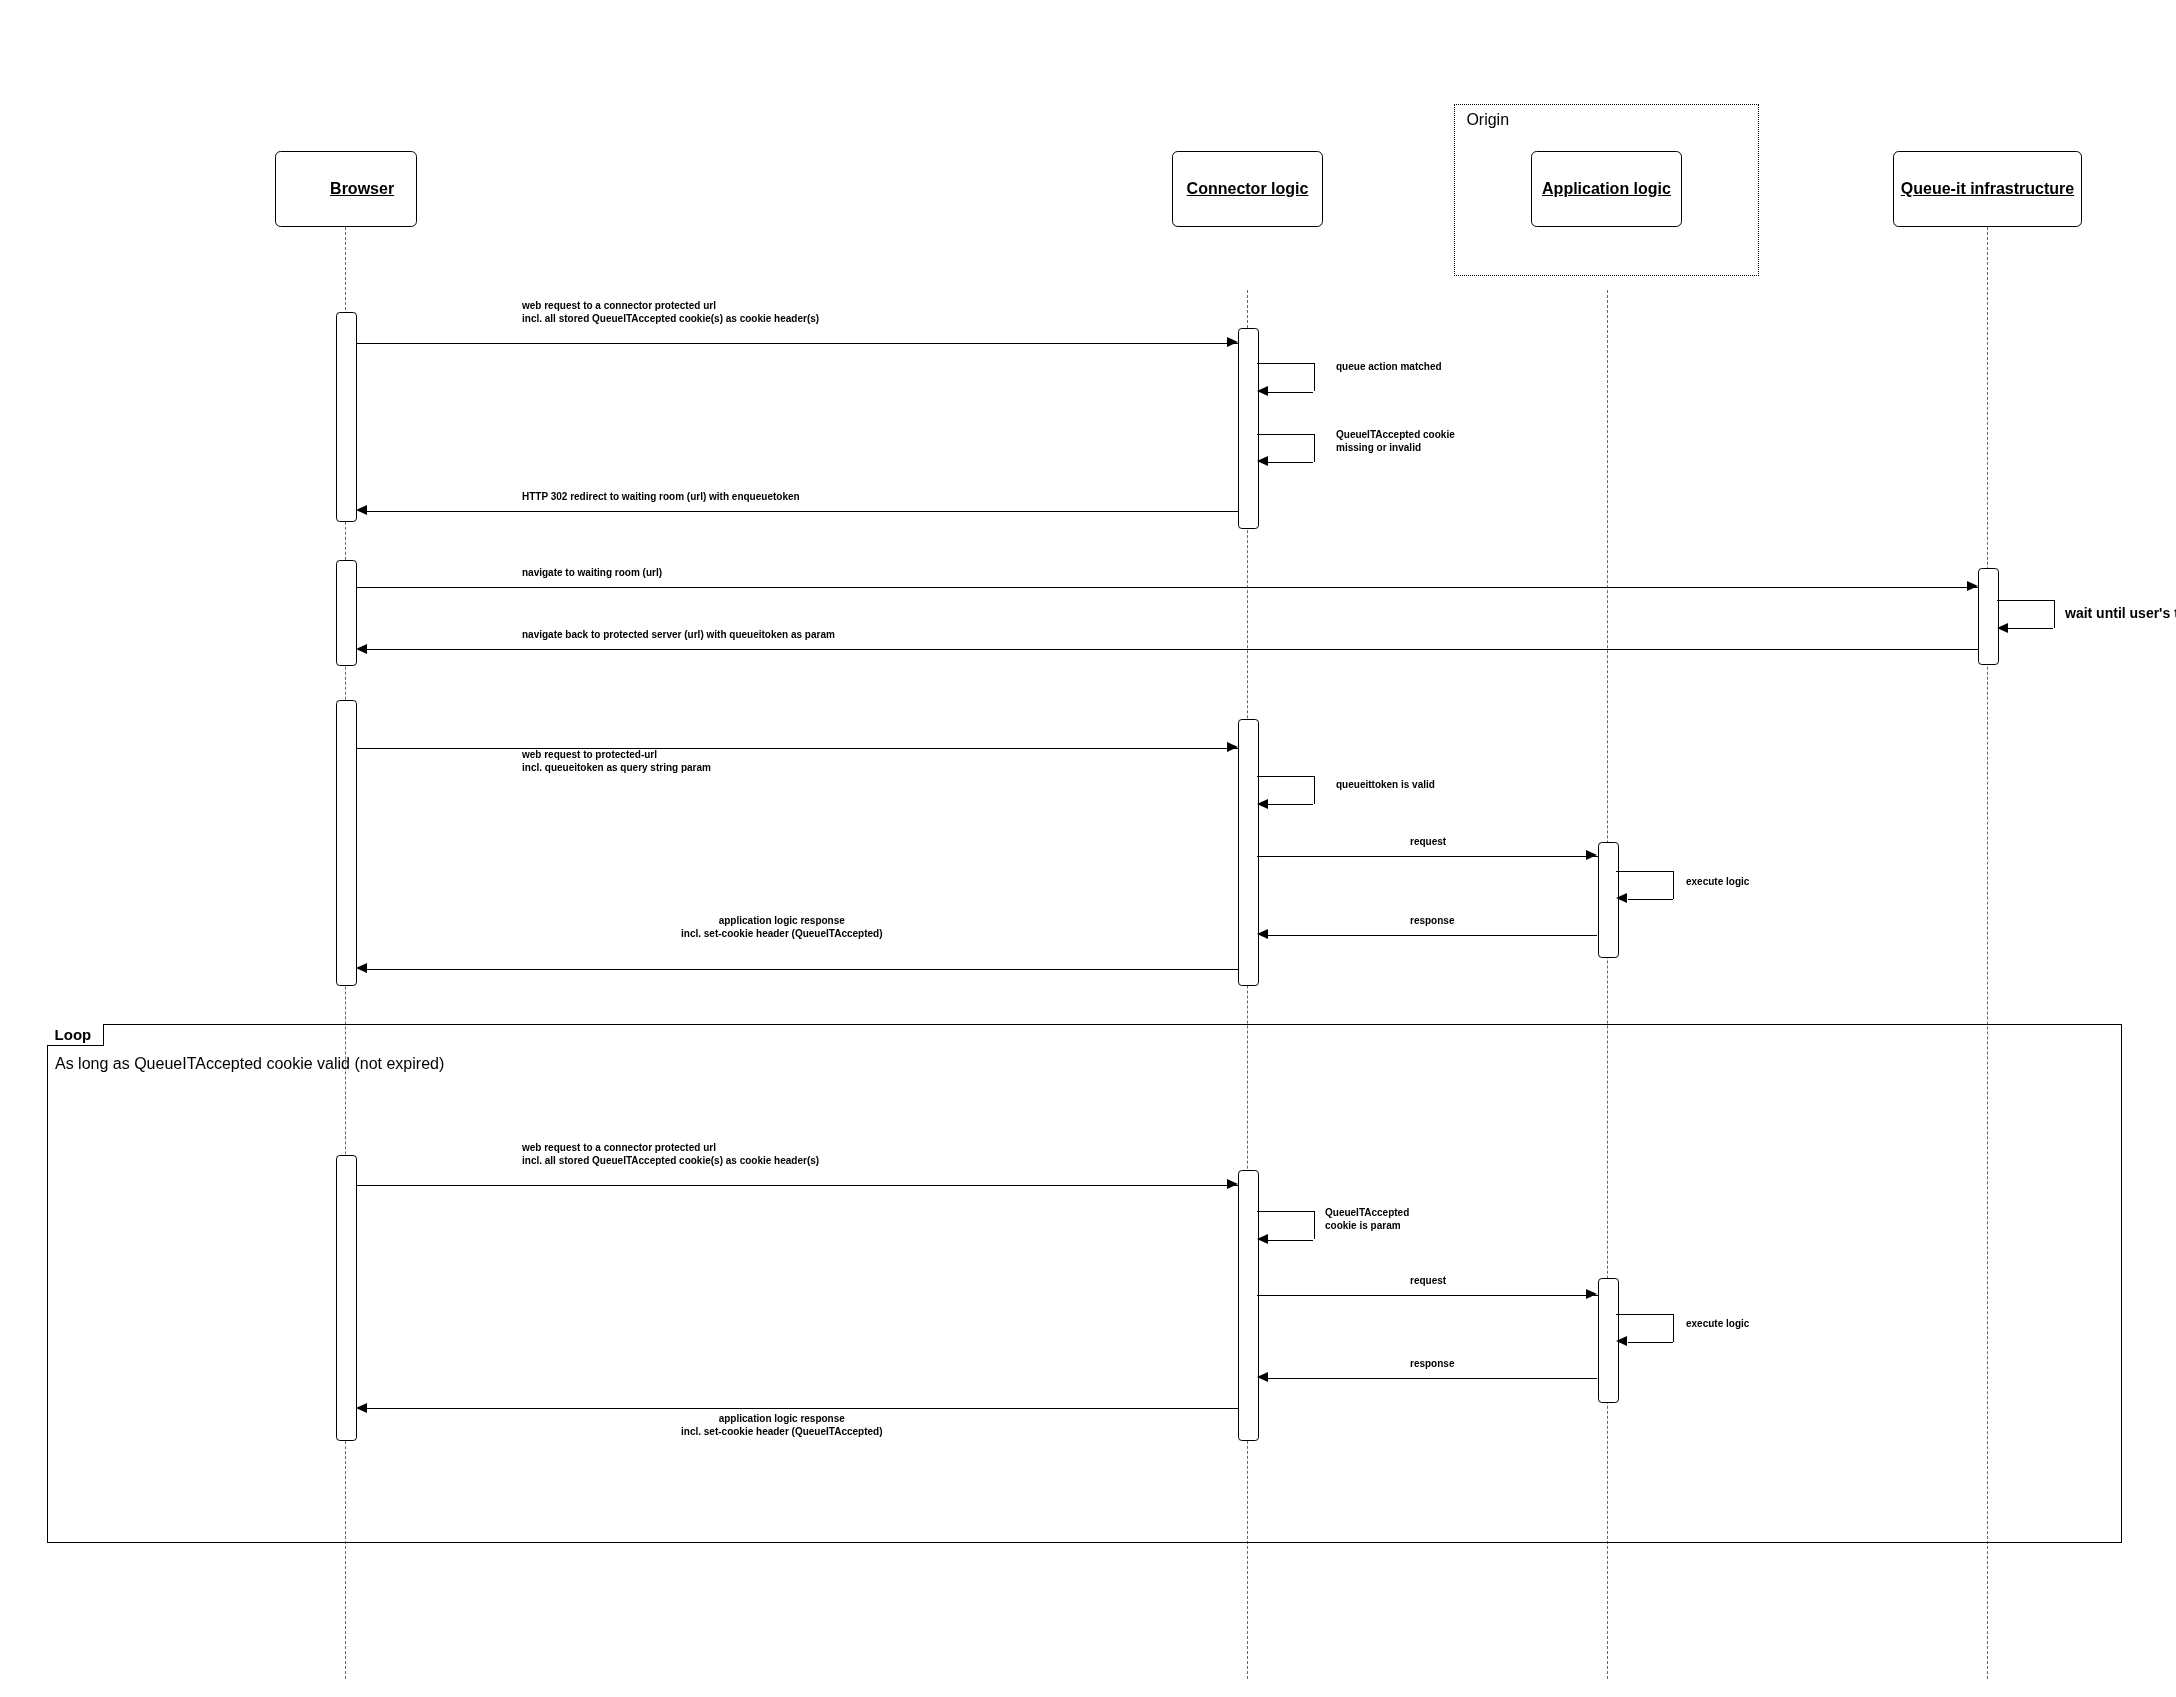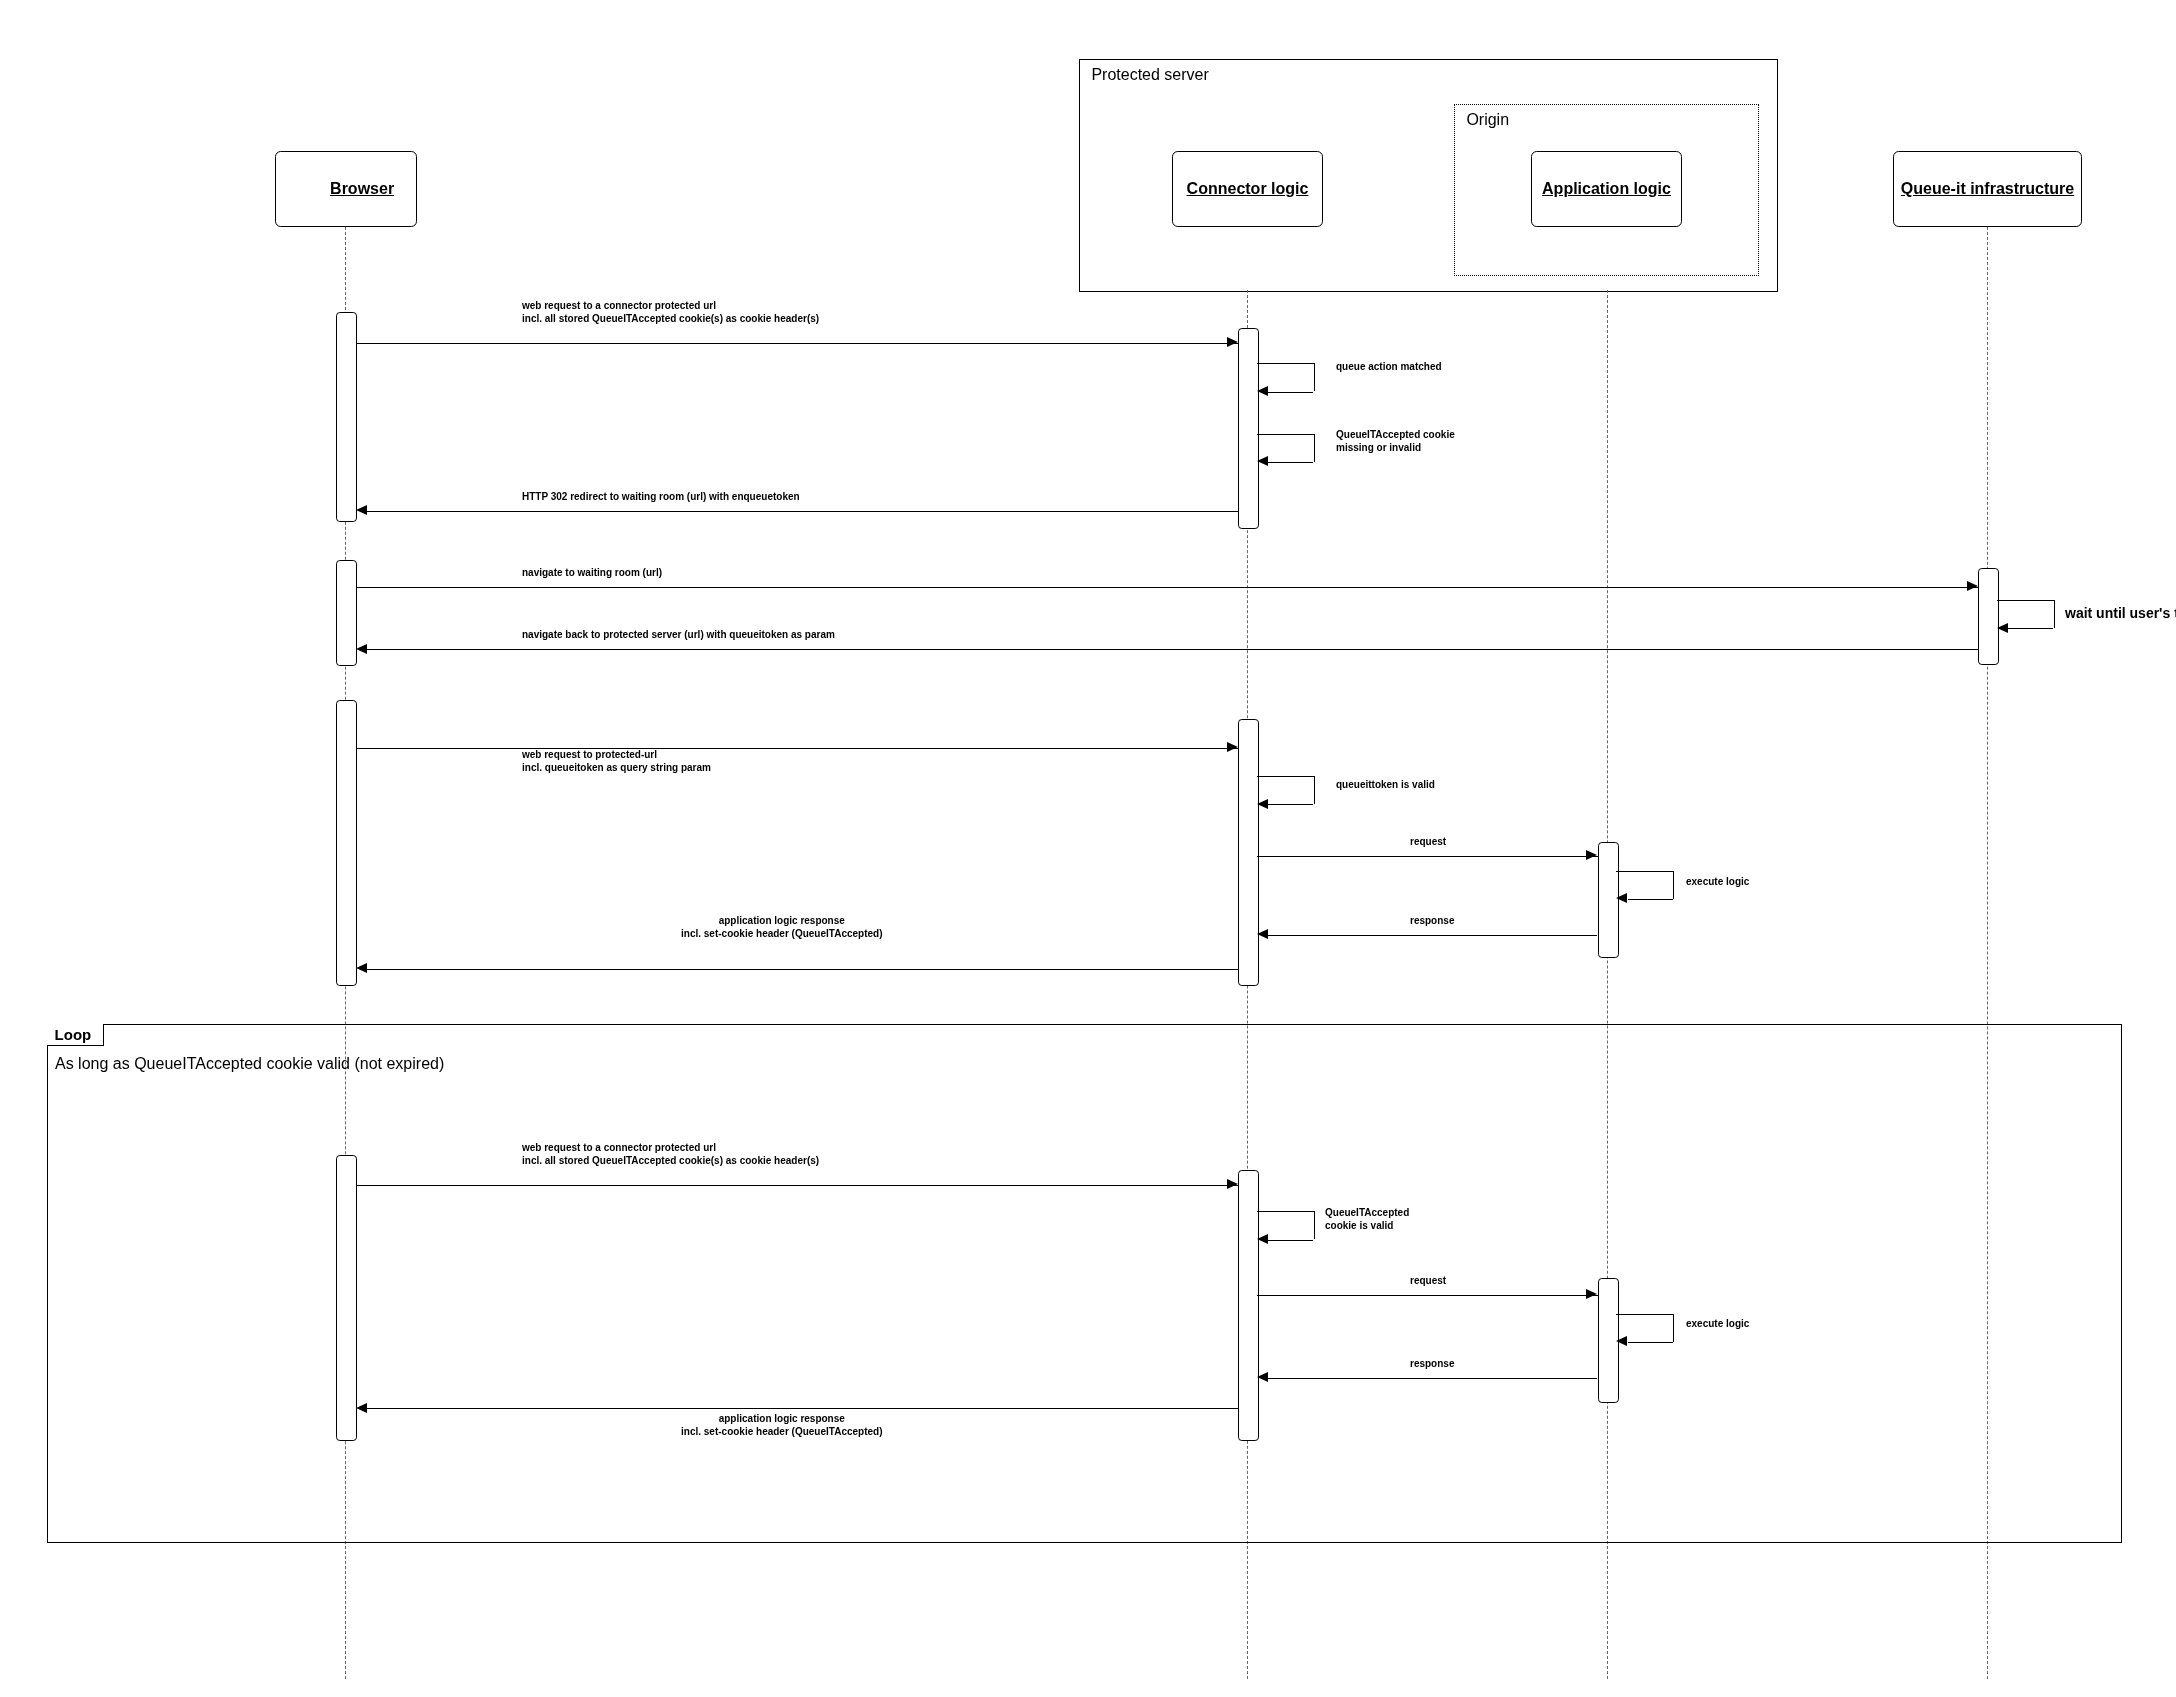--- a/index.html
+++ b/index.html
@@ -114,23 +114,20 @@
   position: absolute;
   width: 0;
   border-left: 1.4px solid #000;
 }
 </style>
 </head>
 <body>
 
 <div class="canvas">
 
-  <div class="container-box" style="left:1060px; top:40px; width:697px; height:231px;">
-    <div class="container-label">Protected server</div>
-  </div>
 
 
   <div class="dotted-box" style="left:1435px; top:85px; width:303px; height:170px;">
     <div class="container-label">Origin</div>
   </div>
 
   <div class="box" style="left:256px; top:132px; width:142px; height:76px;padding-left:36px;">
     <span>Browser</span>
   </div>
   <div class="box" style="left:1153px; top:132px; width:151px; height:76px;">
@@ -240,21 +237,21 @@
   <div class="label" style="left:503px; top:1122px;">web request to a connector protected url
 incl. all stored QueueITAccepted cookie(s) as cookie header(s)</div>
   <div class="msg-line" style="left:337px; top:1166px; width:882px;"></div>
   <div class="arrowhead-r" style="left:1208px; top:1160px;"></div>
 
   <div class="self-loop-h" style="left:1238px; top:1192px; width:57px;"></div>
   <div class="self-loop-v" style="left:1295px; top:1192px; height:28px;"></div>
   <div class="self-loop-h" style="left:1249px; top:1221px; width:45px;"></div>
   <div class="arrowhead-l" style="left:1238px; top:1215px;"></div>
   <div class="label" style="left:1306px; top:1187px;">QueueITAccepted
-cookie is valid</div>
+cookie is param</div>
 
   <div class="label" style="left:1391px; top:1255px;">request</div>
   <div class="msg-line" style="left:1238px; top:1276px; width:341px;"></div>
   <div class="arrowhead-r" style="left:1567px; top:1270px;"></div>
 
   <div class="self-loop-h" style="left:1597px; top:1295px; width:57px;"></div>
   <div class="self-loop-v" style="left:1654px; top:1295px; height:28px;"></div>
   <div class="self-loop-h" style="left:1609px; top:1323px; width:45px;"></div>
   <div class="arrowhead-l" style="left:1597px; top:1317px;"></div>
   <div class="label" style="left:1667px; top:1298px;">execute logic</div>

